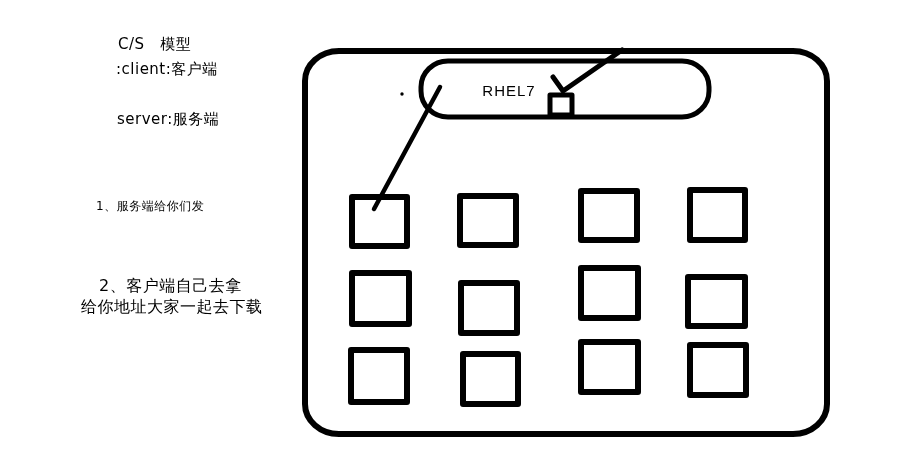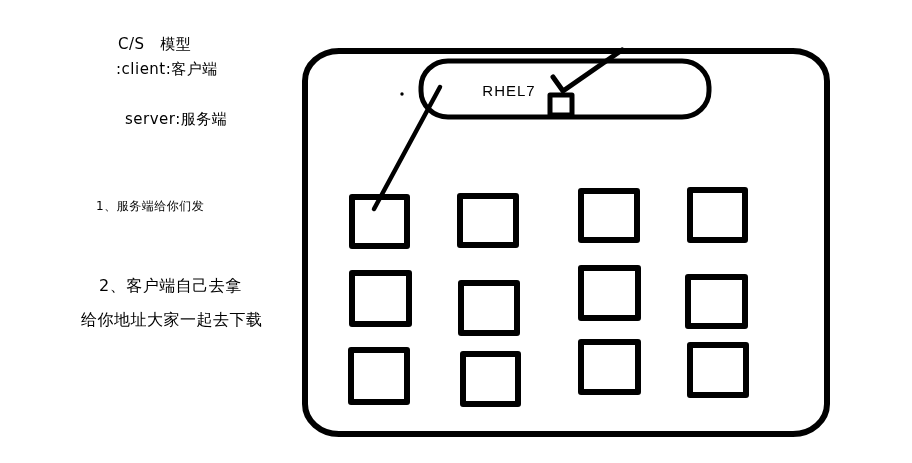--- a/index.html
+++ b/index.html
@@ -13,25 +13,25 @@
     color: #000000;
   }
   .note {
     position: absolute;
     white-space: pre;
     line-height: 1;
     letter-spacing: 0.5px;
   }
   .note-title        { left: 118px; top: 37px;  font-size: 15px; }
   .note-client       { left: 116px; top: 62px;  font-size: 15px; }
-  .note-server       { left: 117px; top: 112px; font-size: 15px; margin-left: 8px; }
+  .note-server       { left: 117px; top: 112px; font-size: 15px; }
   .note-p1l1         { left: 96px;  top: 200px; font-size: 12px; }
   .note-p1l2         { left: 45px;  top: 220px; font-size: 16px; }
   .note-p2l1         { left: 99px;  top: 278px; font-size: 16px; }
-  .note-p2l2         { left: 81px;  top: 312px; font-size: 16px; }
+  .note-p2l2         { left: 81px;  top: 299px; font-size: 16px; }
   .note-p2l3         { left: 63px;  top: 322px; font-size: 15px; }
   .sketch-svg {
     position: absolute;
     left: 0; top: 0;
     width: 912px;
     height: 463px;
   }
   .os-label {
     font-family: "Liberation Sans", "DejaVu Sans", sans-serif;
     font-size: 15px;

